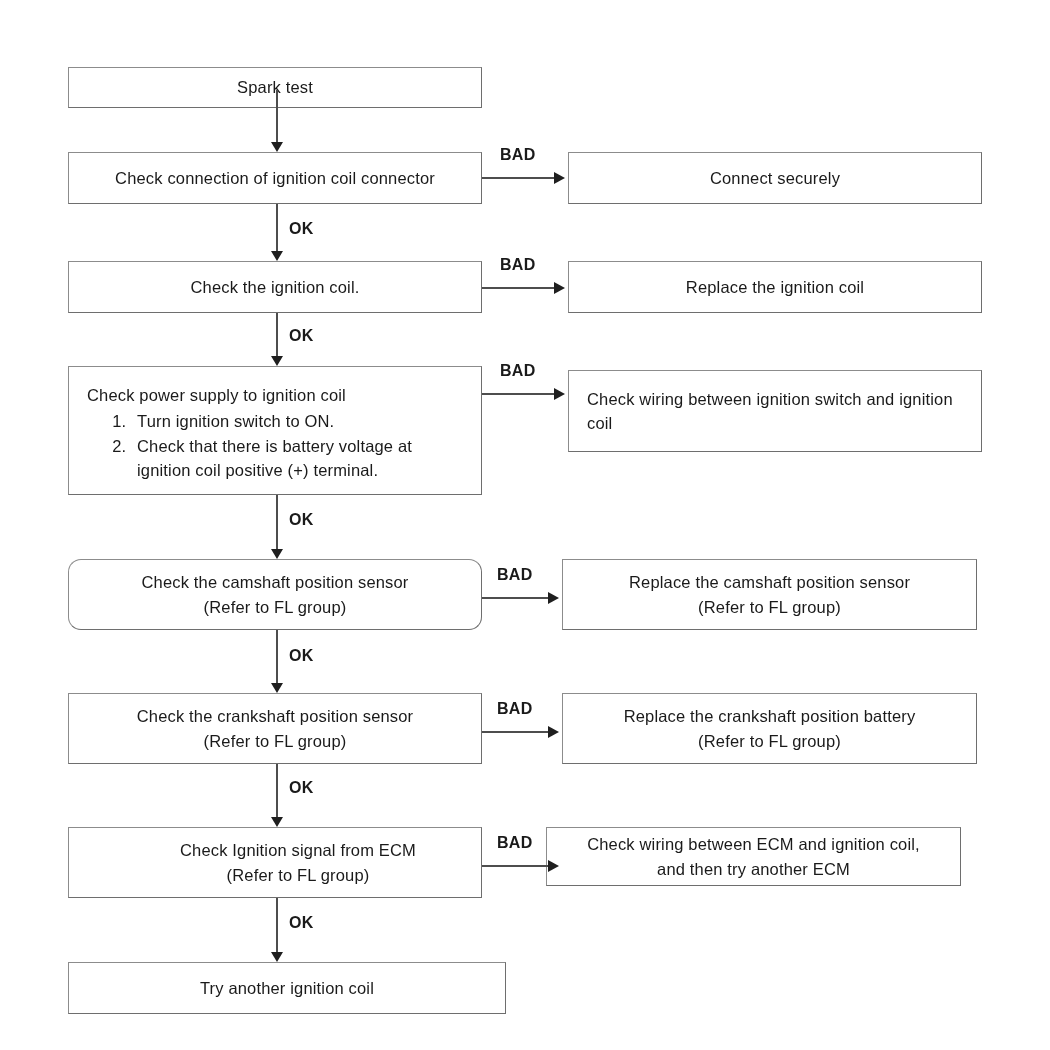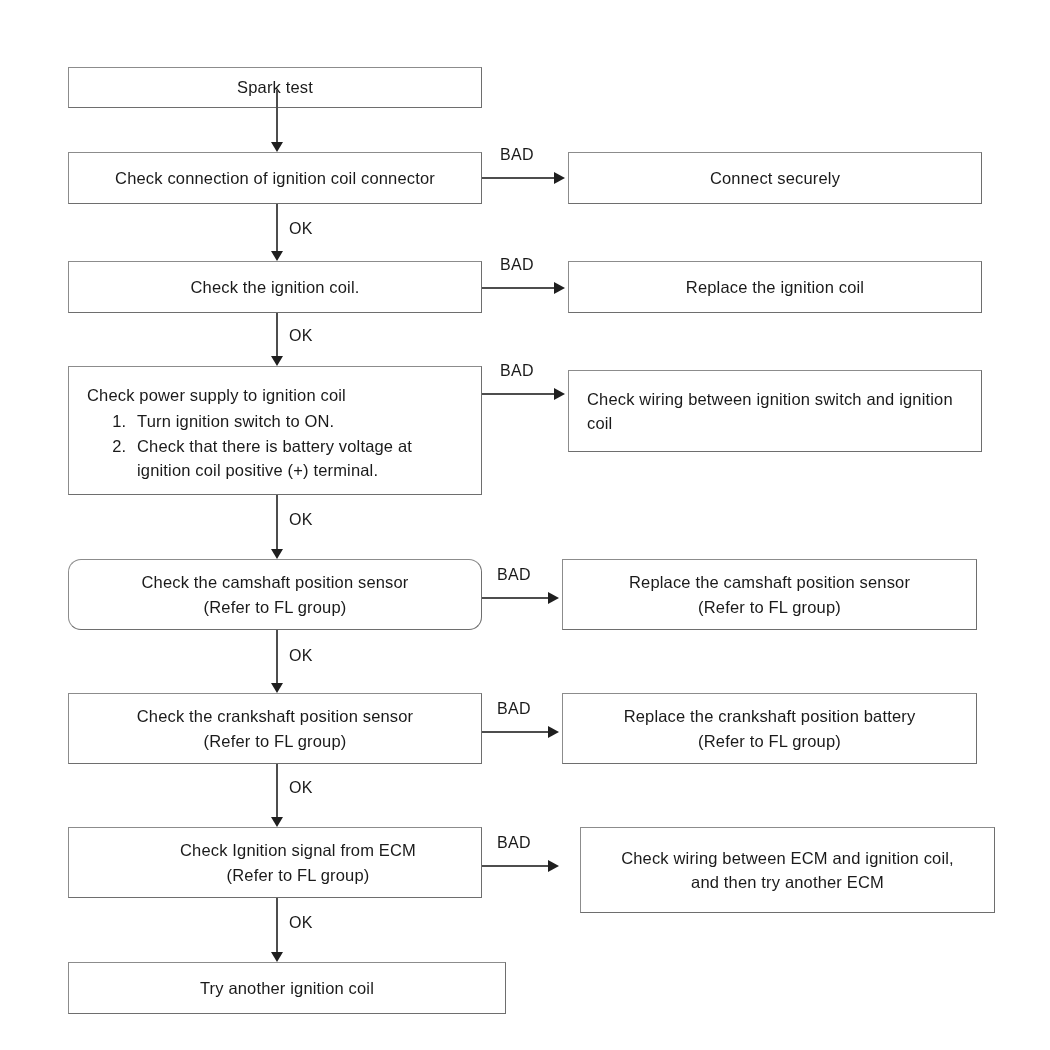--- a/index.html
+++ b/index.html
@@ -103,20 +103,21 @@
     border-left: 11px solid #1f1f1f;
   }
 
   
   .edge-label {
     position: absolute;
     font-size: 16px;
     color: #1a1a1a;
     white-space: nowrap;
     letter-spacing: 0.02em;
+    font-weight: bold;
   }
 </style>
 </head>
 <body>
 
 <div id="canvas">
 
   <div class="node center" style="left:68px; top:38px; width:414px; height:41px;margin-top:29px;">
     <span class="txt">Spark test</span>
   </div>
@@ -173,21 +174,21 @@
   <div class="node center" style="left:562px; top:559px; width:415px; height:71px;">
     <span class="txt">Replace the camshaft position sensor
 (Refer to FL group)</span>
   </div>
 
   <div class="node center" style="left:562px; top:693px; width:415px; height:71px;">
     <span class="txt">Replace the crankshaft position battery
 (Refer to FL group)</span>
   </div>
 
-  <div class="node center" style="left:580px; top:827px; width:415px; height:86px;">
+  <div class="node center" style="left:546px; top:827px; width:415px; height:59px;">
     <span class="txt">Check wiring between ECM and ignition coil,
 and then try another ECM</span>
   </div>
 
   <div class="vline" style="left:276px; top:90px; height:52px;"></div>
   <div class="arrow-down" style="left:271px; top:142px;"></div>
 
   <div class="vline" style="left:276px; top:204px; height:47px;"></div>
   <div class="arrow-down" style="left:271px; top:251px;"></div>
 

